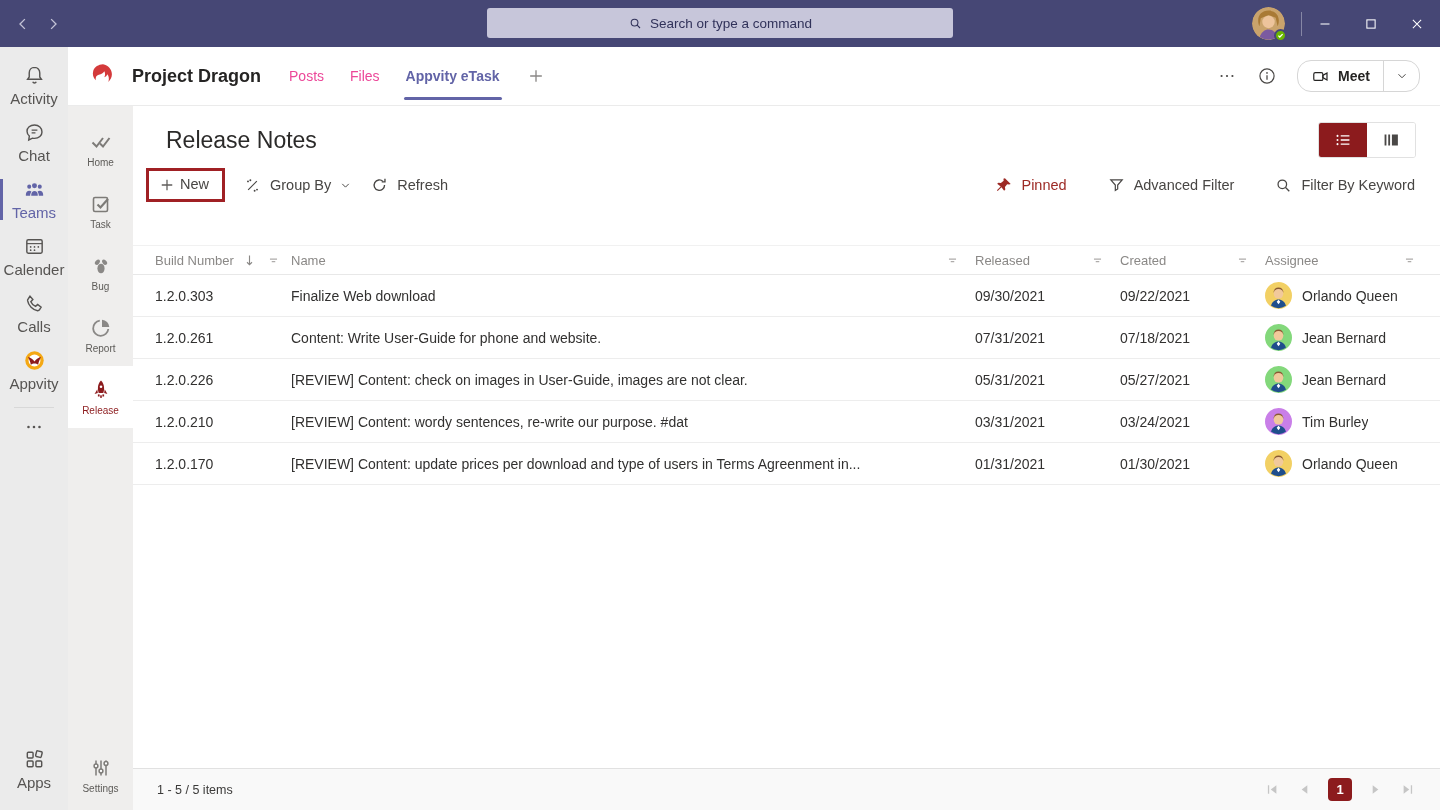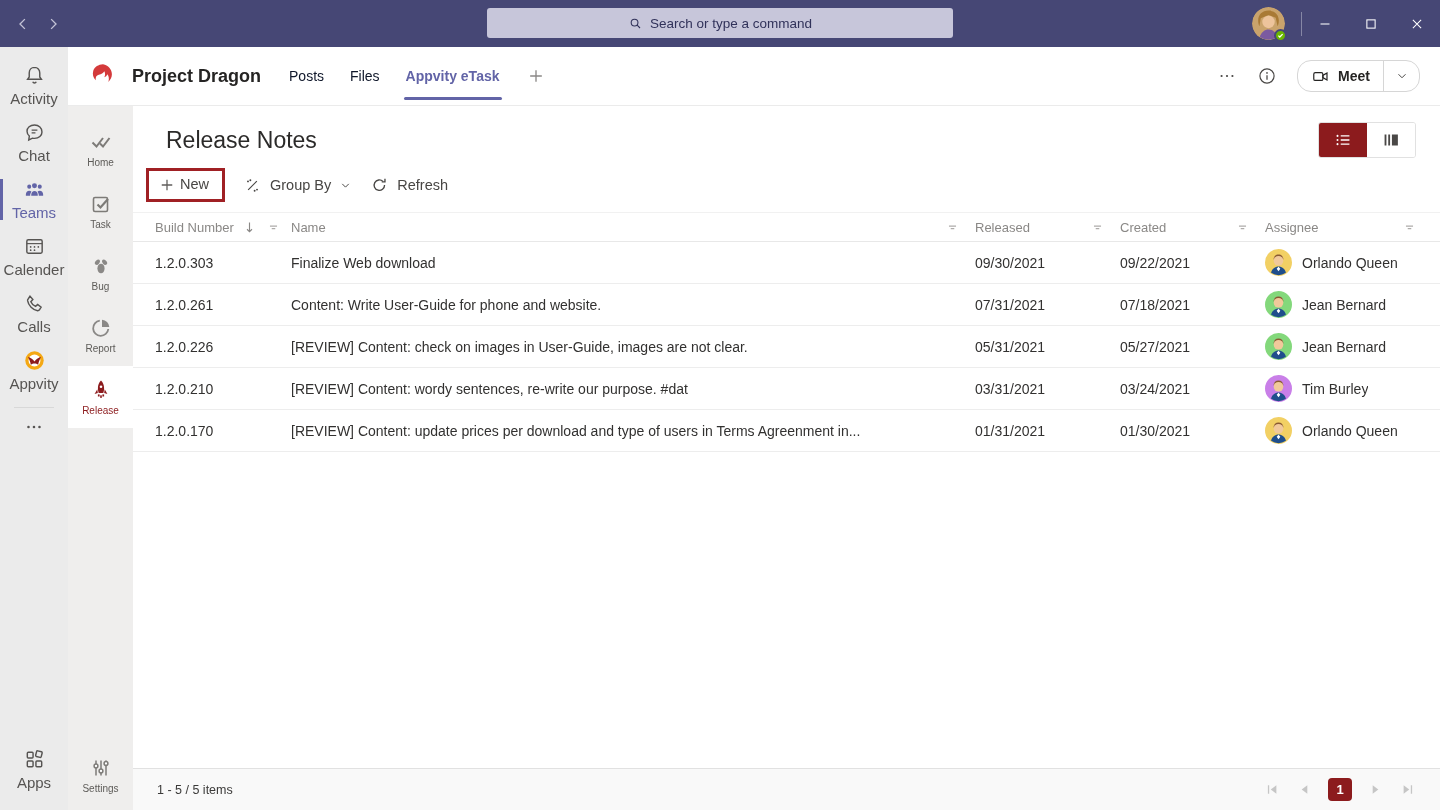--- a/index.html
+++ b/index.html
@@ -36,21 +36,21 @@
   .rail-more svg { width:22px; height:22px; }
   .rail-spacer { flex:1; }
   .rail-bottom { margin-bottom:12px; }
 
   .right-col { flex:1; display:flex; flex-direction:column; min-width:0; }
 
   
   .channel-header { flex:0 0 58px; background:#fff; border-bottom:1px solid #ebebeb; display:flex; align-items:center; padding:0 20px; }
   .team-logo { width:30px; height:30px; margin-right:14px; }
   .team-name { font-size:18px; font-weight:bold; color:#252423; margin-right:28px; }
-  .tab { font-size:14px; color:#0f172a; margin-right:26px; height:58px; display:flex; align-items:center; position:relative; cursor:pointer; }
+  .tab { font-size:14px; color:#ec4899; margin-right:26px; height:58px; display:flex; align-items:center; position:relative; cursor:pointer; }
   .tab.active { color:#6264a7; font-weight:bold; }
   .tab.active::after { content:""; position:absolute; left:-2px; right:-2px; bottom:5px; height:3px; background:#6264a7; border-radius:2px; }
   .add-tab { width:20px; height:20px; cursor:pointer; }
   .hdr-actions { margin-left:auto; display:flex; align-items:center; gap:20px; }
   .hdr-ic { width:20px; height:20px; cursor:pointer; }
   .meet-btn { display:flex; align-items:stretch; border:1px solid #d6d6d6; border-radius:14px; height:32px; background:#fff; }
   .meet-main { display:flex; align-items:center; gap:8px; padding:0 13px; font-weight:bold; font-size:14px; color:#252423; cursor:pointer; }
   .meet-split { width:36px; border-left:1px solid #d6d6d6; display:flex; align-items:center; justify-content:center; cursor:pointer; }
 
   
@@ -75,21 +75,21 @@
   .tbar-item { display:flex; align-items:center; gap:8px; font-size:14.5px; color:#484644; cursor:pointer; white-space:nowrap; }
   .tbar-item svg { width:19px; height:19px; }
   .new-box { border:3px solid #a02024; padding:5px 13px 5px 9px; display:flex; gap:4px;
     font-size:14.5px; color:#484644; cursor:pointer; }
   .tbar-right { margin-left:auto; display:flex; align-items:center; gap:40px; }
   .pinned { color:#9d2a25; }
 
   
   .grid-header, .grid-row { display:grid; grid-template-columns:136px minmax(0,1fr) 145px 145px 155px;
     padding:0 20px 0 22px; align-items:center; }
-  .grid-header { height:30px; border-top:1px solid #f1f1f1; border-bottom:1px solid #e8e8e8; color:#8a8886; font-size:13px; }
+  .grid-header { height:30px; border-top:1px solid #f1f1f1; border-bottom:1px solid #e8e8e8; color:#8a8886; font-size:13px;margin-top:33px; }
   .gh-cell { display:flex; align-items:center; gap:7px; min-width:0; }
   .gh-cell svg { width:17px; height:17px; flex:0 0 auto; }
   .gh-filter-right { margin-left:auto; margin-right:14px; }
   .gh-filter-end { margin-left:auto; margin-right:2px; }
   .grid-row { height:42px; border-bottom:1px solid #ededed; font-size:14px; color:#323130; cursor:pointer; background:#fff; }
   .cell-name { white-space:nowrap; overflow:hidden; text-overflow:ellipsis; padding-right:30px; }
   .assignee-cell { display:flex; align-items:center; gap:10px; min-width:0; }
   .row-avatar { width:27px; height:27px; flex:0 0 auto; display:block; }
   .assignee-name { white-space:nowrap; overflow:hidden; text-overflow:ellipsis; }
 
@@ -386,20 +386,41 @@
                   </svg>
               </div>
               <div class="tbar-item">
                 <svg viewBox="0 0 24 24">
                     <path d="M18.4 11.5a6.6 6.6 0 1 1-2-4.7" fill="none" stroke="#484644" stroke-width="1.7"></path>
                     <path d="M18.9 3.4v4.1h-4.1" fill="none" stroke="#484644" stroke-width="1.7"></path>
                   </svg>
                 <span>Refresh</span>
               </div>
             </div>
+            <div class="tbar-right">
+              <div class="tbar-item pinned">
+                <svg viewBox="0 0 24 24" fill="#9d2a25">
+                    <path d="M13.8 2.9l7.3 7.3-2 .6-2.5-.3-2.8 3.5.5 3.2-1.5 1.5-3.4-4.4-4.7 4.7-1-1 4.7-4.7-4.4-3.4 1.5-1.5 3.2.5 3.5-2.8-.3-2.5z"></path>
+                  </svg>
+                <span>Pinned</span>
+              </div>
+              <div class="tbar-item">
+                <svg viewBox="0 0 24 24">
+                    <path d="M4.8 5h14.4l-5.7 6.4v5l-3 1.9v-6.9z" fill="none" stroke="#484644" stroke-width="1.5"></path>
+                  </svg>
+                <span>Advanced Filter</span>
+              </div>
+              <div class="tbar-item">
+                <svg viewBox="0 0 24 24">
+                    <circle cx="10.5" cy="10.5" r="5.4" fill="none" stroke="#484644" stroke-width="1.6"></circle>
+                    <path d="M14.6 14.6l4.7 4.7" stroke="#484644" stroke-width="1.6"></path>
+                  </svg>
+                <span>Filter By Keyword</span>
+              </div>
+            </div>
           </div>
 
           <div class="grid-header">
             <div class="gh-cell">
               <span>Build Number</span>
               <svg viewBox="0 0 24 24">
                   <path d="M12 5v13M8.5 14.5L12 18l3.5-3.5" fill="none" stroke="#8a8886" stroke-width="1.6"></path>
                 </svg>
               <svg viewBox="0 0 24 24">
                   <path d="M7 10h10M9.5 13.5h5" stroke="#aeacaa" stroke-width="1.6" fill="none"></path>

